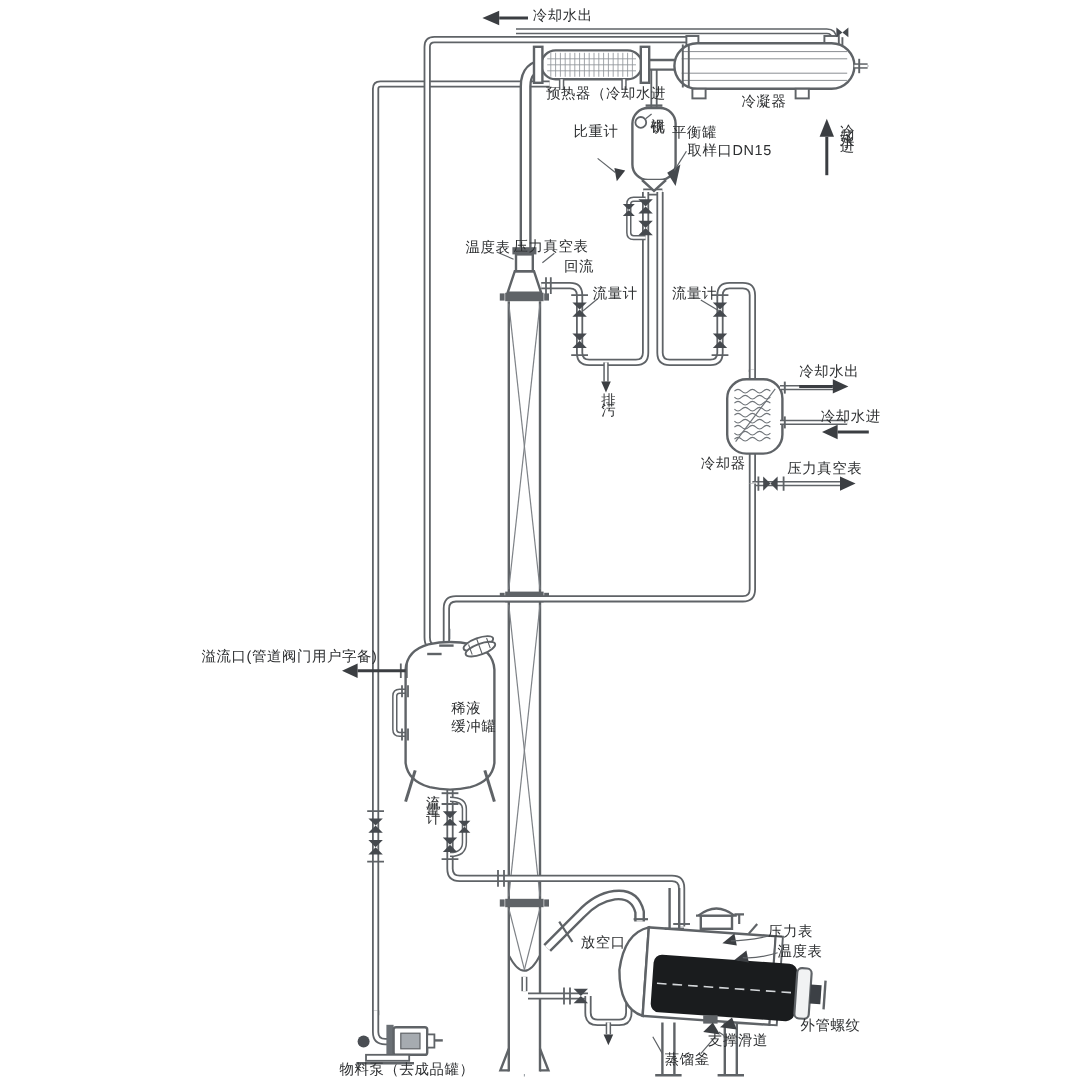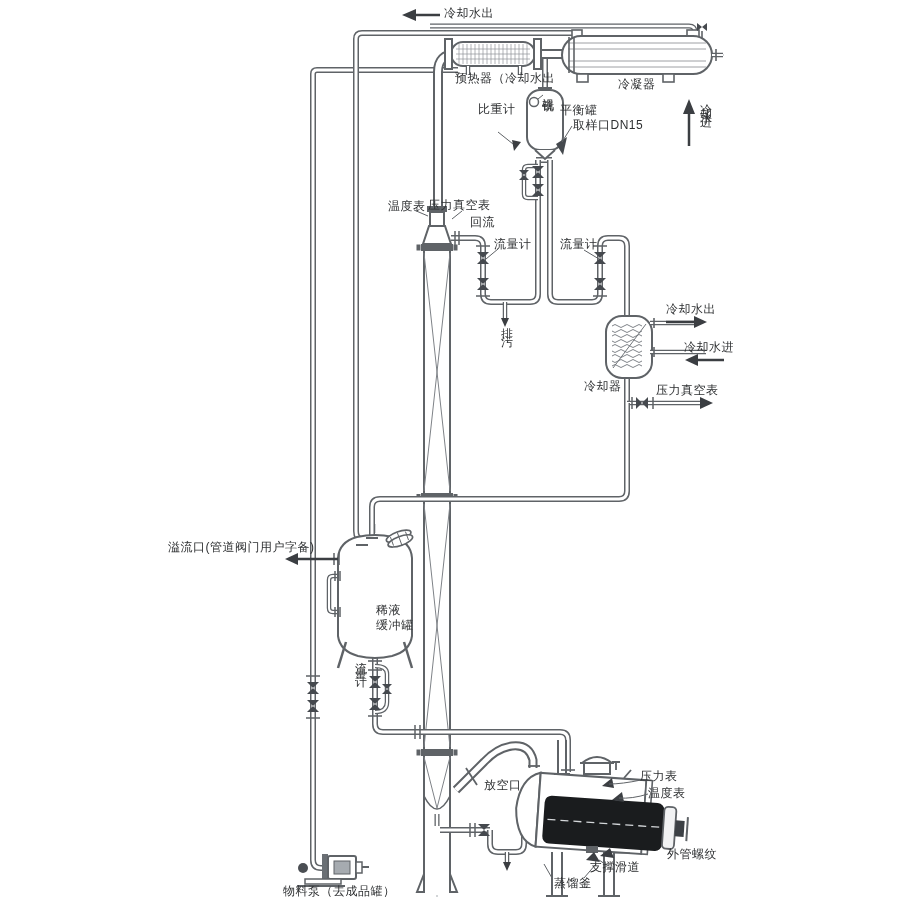--- a/index.html
+++ b/index.html
@@ -9,21 +9,21 @@
   }
   #drawing{position:absolute;left:0;top:0;}
   .lbl{
     position:absolute;font-size:12px;line-height:14px;color:#2d2f31;
     white-space:nowrap;letter-spacing:0.5px;
   }
   .vlbl{
     position:absolute;font-size:12px;color:#2d2f31;
     writing-mode:vertical-rl;text-orientation:upright;letter-spacing:4px;
   }
-  .two-line{white-space:pre-line;line-height:15px;margin-top:20px;}
+  .two-line{white-space:pre-line;line-height:15px;}
 </style>
 </head>
 <body>
 
 <div id="canvas">
 
 <svg id="drawing" width="900" height="900" viewBox="0 0 900 900">
 
   <g stroke="#9ba1a6" stroke-width="0.9" stroke-dasharray="9 4 2 4" fill="none">
     <path d="M437,198 V897"></path>
@@ -348,21 +348,21 @@
     <path d="M584,250 L599,259"></path>
     <path d="M641,780 Q622,784 609,784"></path>
     <path d="M648,794 Q632,799 619,798"></path>
     <path d="M630,853 L615,853"></path>
     <path d="M608,866 L599,860"></path>
     <path d="M552,878 L544,864 M584,878 L596,864"></path>
   </g>
 </svg>
 
 <div class="lbl" style="left:444px;top:6px">冷却水出</div>
-<div class="lbl" style="left:455px;top:71px">预热器（冷却水出</div>
+<div class="lbl" style="left:455px;top:71px">预热器（冷却水进</div>
 <div class="lbl" style="left:618px;top:77px">冷凝器</div>
 <div class="vlbl" style="left:697px;top:94px">冷却水进</div>
 <div class="vlbl" style="left:539px;top:89px;letter-spacing:1px">视镜</div>
 <div class="lbl" style="left:560px;top:103px">平衡罐</div>
 <div class="lbl" style="left:478px;top:102px">比重计</div>
 <div class="lbl" style="left:573px;top:118px">取样口DN15</div>
 
 <div class="lbl" style="left:388px;top:199px">温度表</div>
 <div class="lbl" style="left:428px;top:198px">压力真空表</div>
 <div class="lbl" style="left:470px;top:215px">回流</div>

